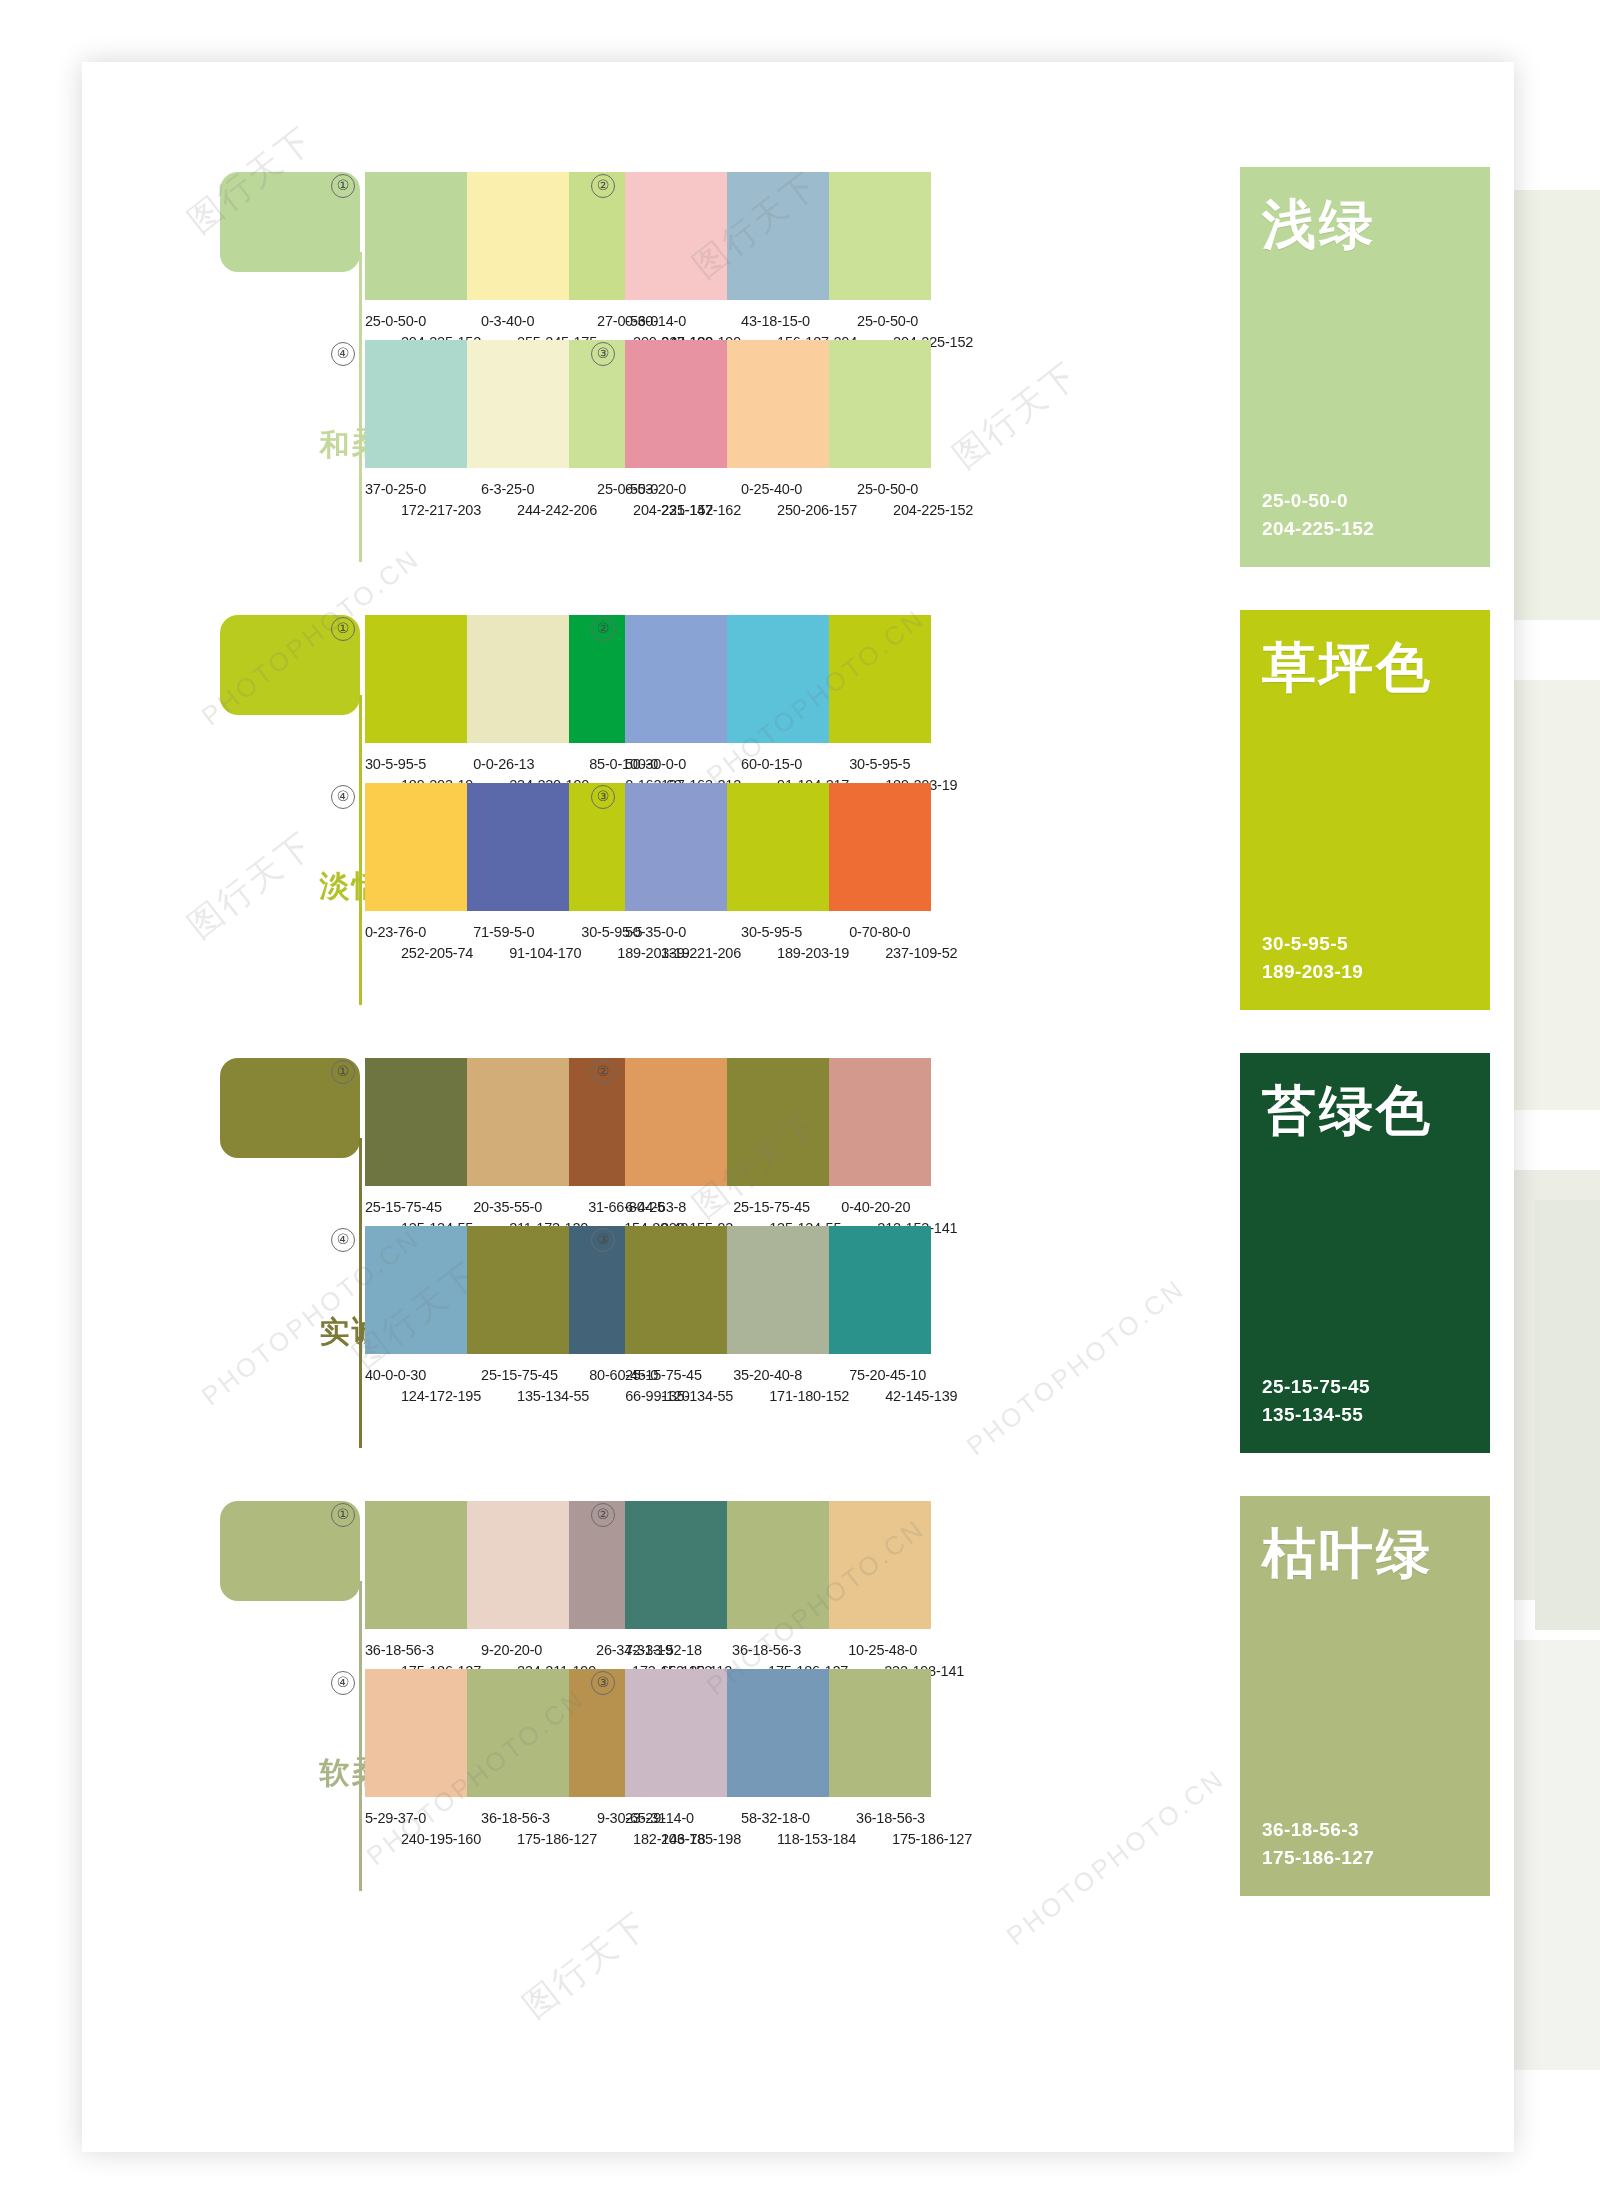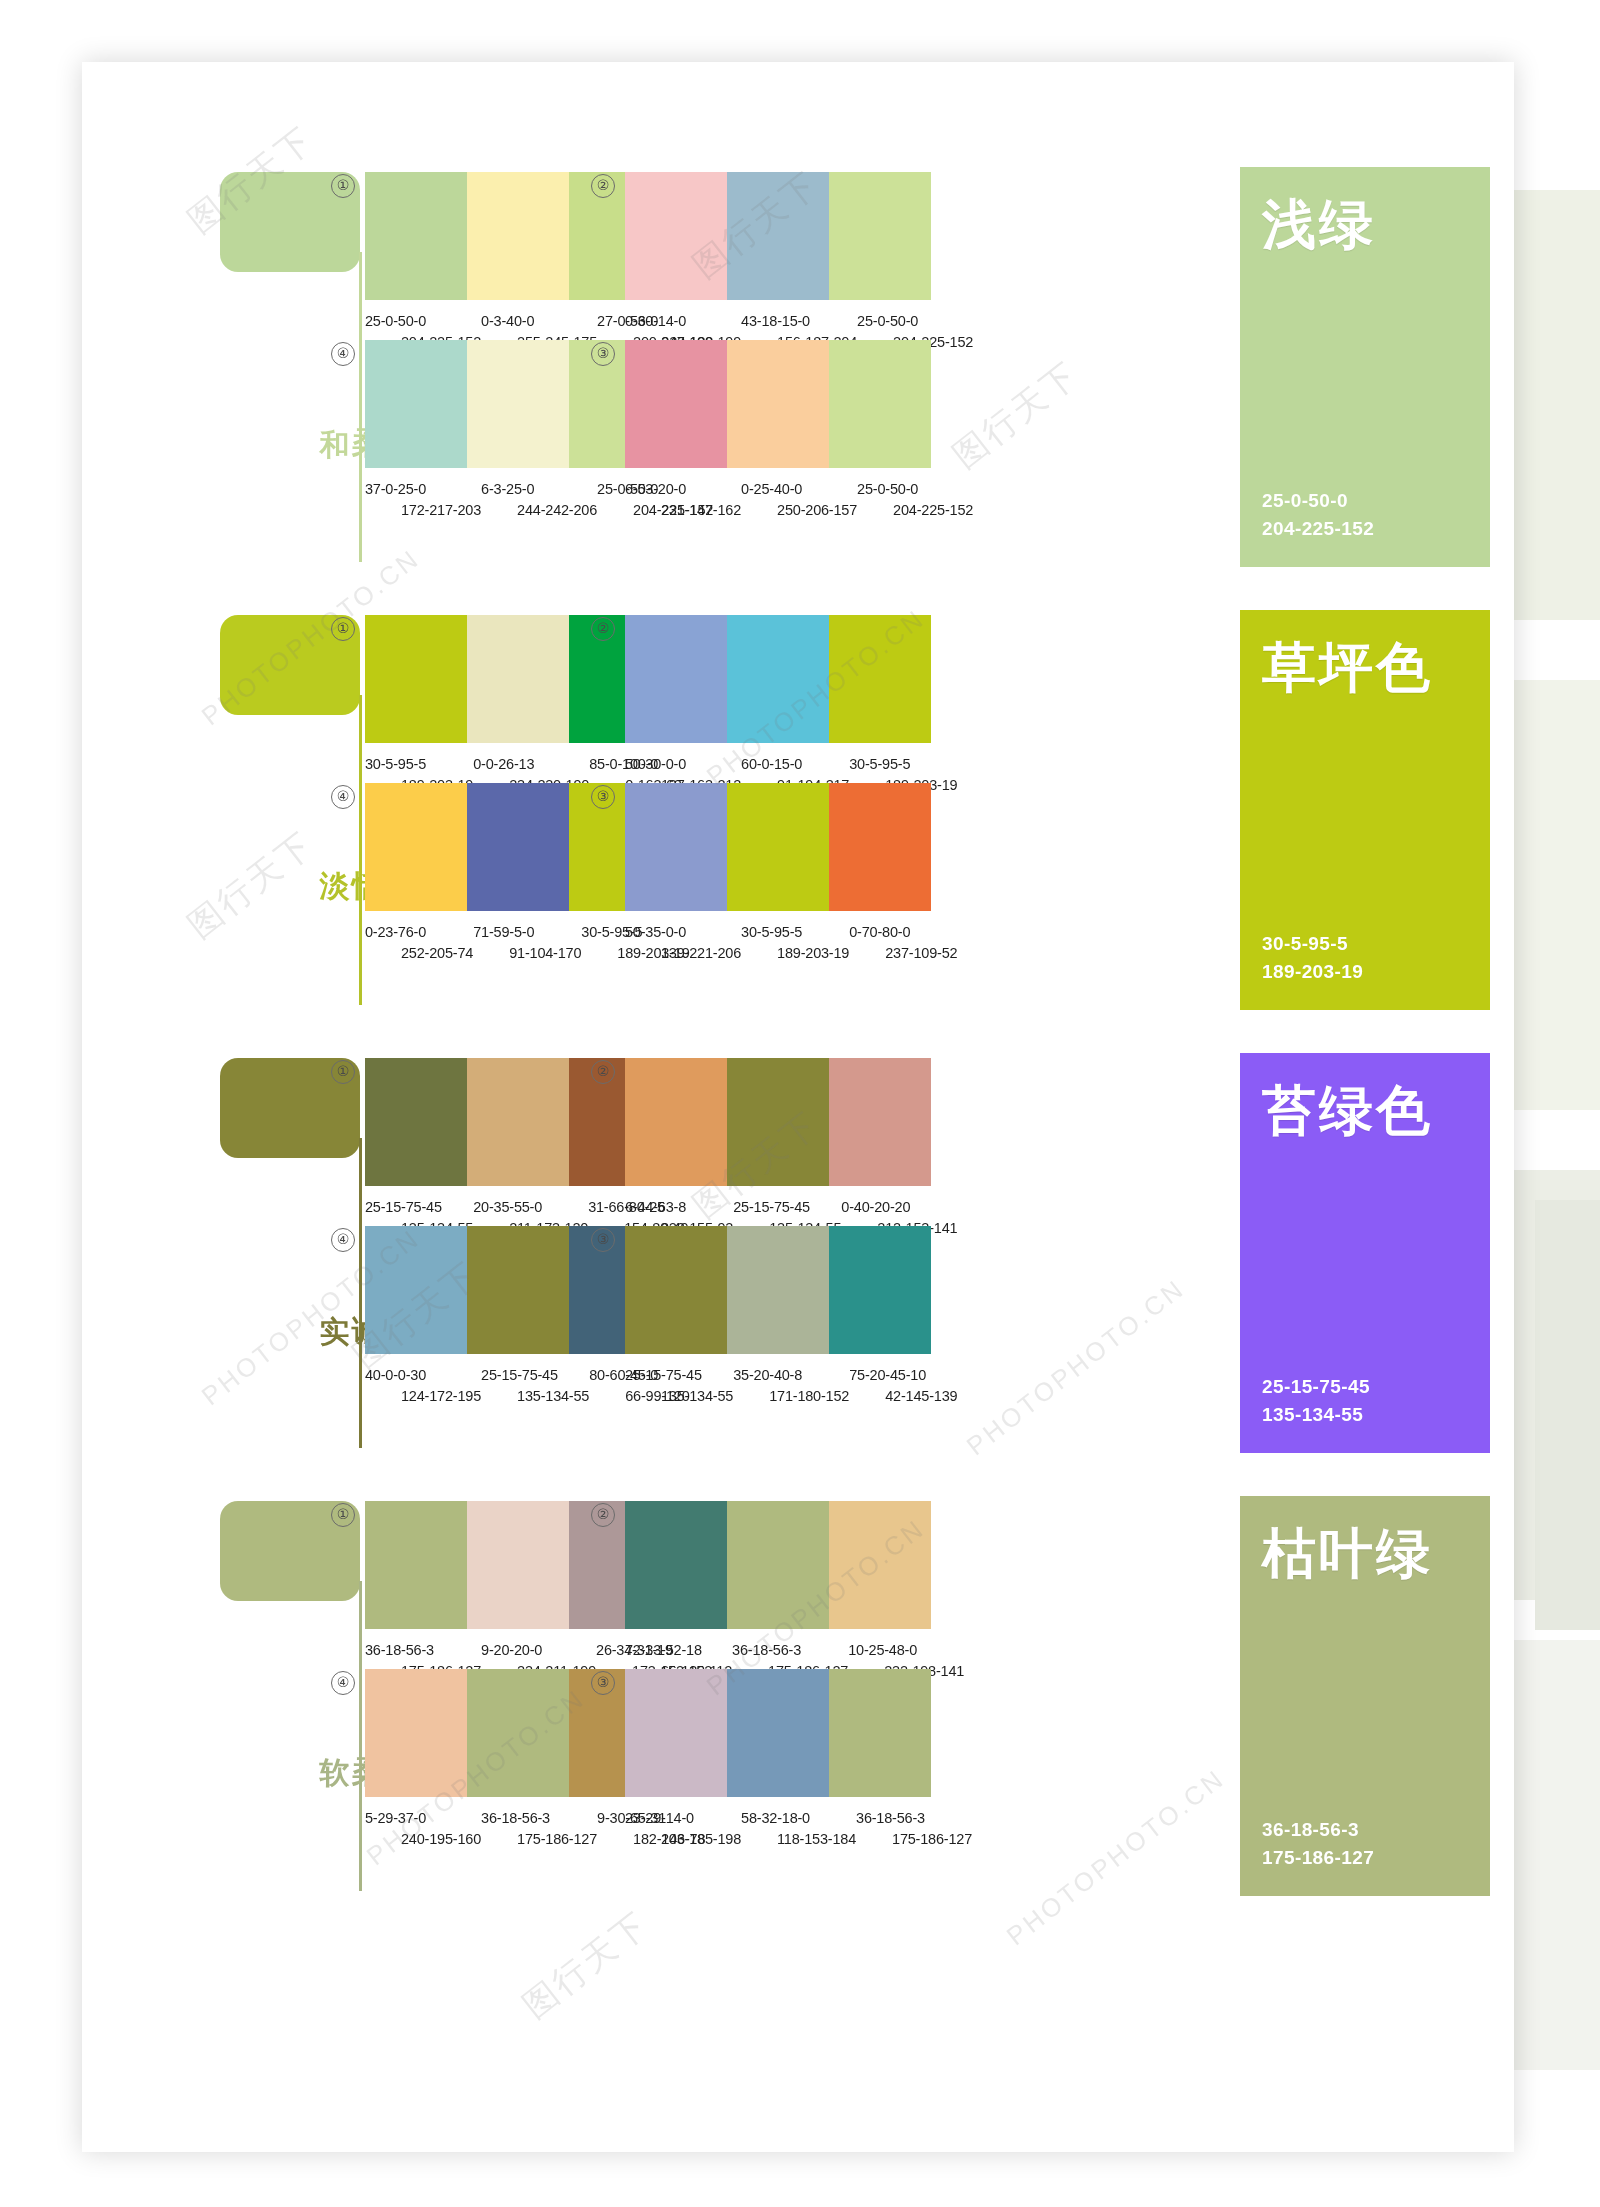--- a/index.html
+++ b/index.html
@@ -419,21 +419,21 @@
               <div class="code">
                 <span class="cmyk">35-20-40-8</span>
                 <span class="rgb">171-180-152</span>
               </div>
               <div class="code">
                 <span class="cmyk">75-20-45-10</span>
                 <span class="rgb">42-145-139</span>
               </div>
             </div>
           </div>
-          <div class="panel" style="left: 1158px; top: -5px; background: #8b5cf6;">
+          <div class="panel" style="left: 1158px; top: -5px; background: #14532d;">
             <div class="panel-name">苔绿色</div>
             <div class="panel-codes">
               <span>25-15-75-45</span>
               <span>135-134-55</span>
             </div>
           </div>
         </div>
         <div class="group" style="top: 1439px;">
           <div class="chip" style="left: 138px; top: 0px; background: rgb(175, 186, 127);"></div>
           <div class="stem" style="left: 277px; top: 80px; height: 310px; background: rgb(169, 181, 134);"></div>

